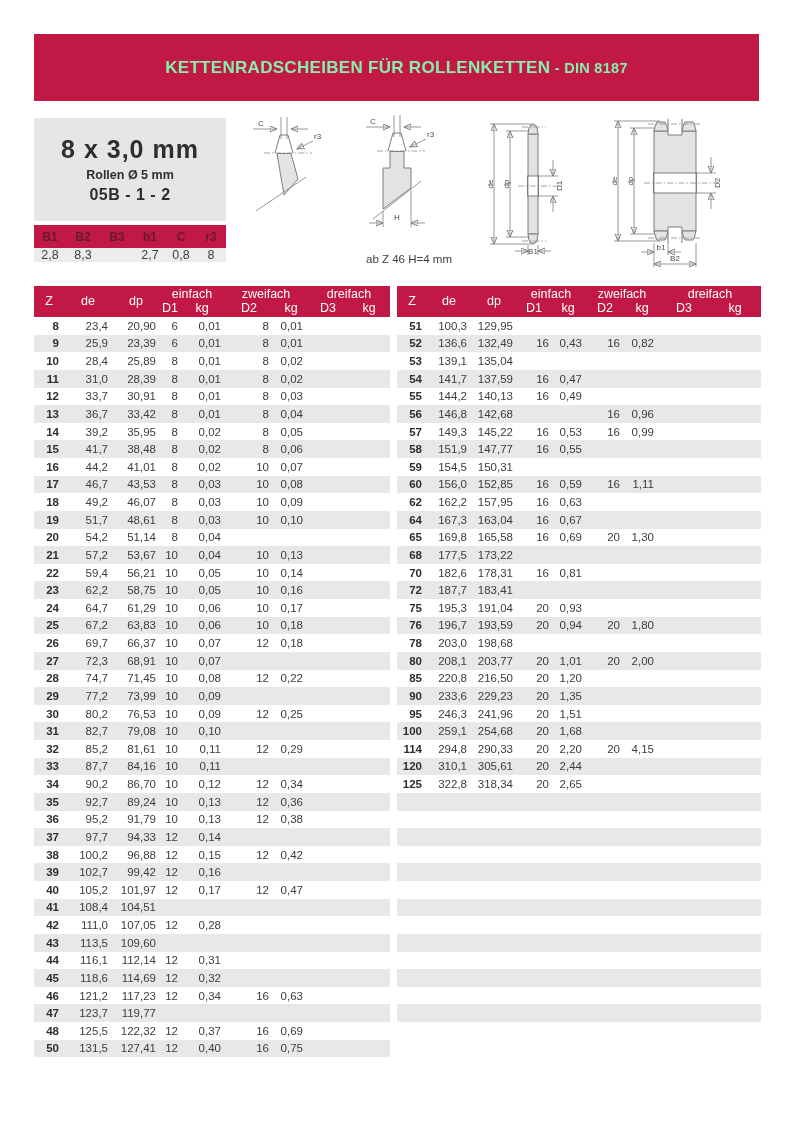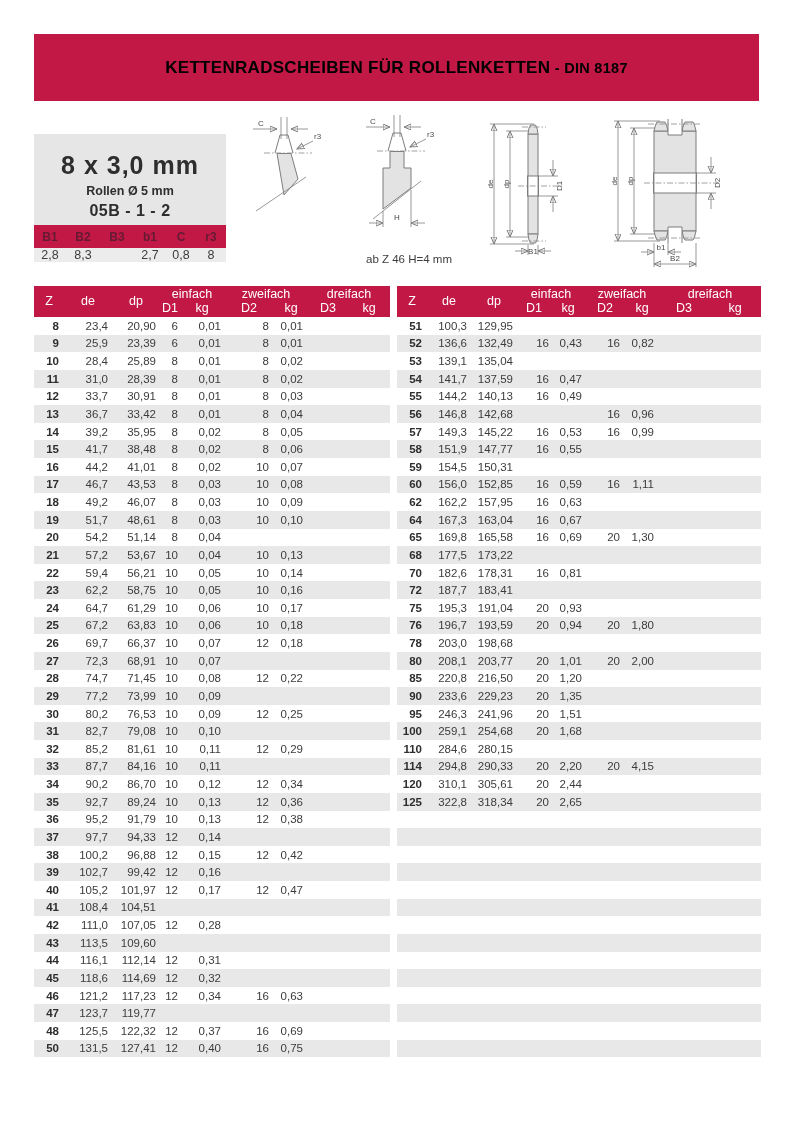--- a/index.html
+++ b/index.html
@@ -2,29 +2,29 @@
 <html><head>
 <meta charset="utf-8">
 <style>
   html,body{margin:0;padding:0;}
   body{width:793px;height:1122px;background:#ffffff;position:relative;
        font-family:"Liberation Sans",sans-serif;color:#3c3c3c;}
   .page{position:absolute;inset:0;overflow:hidden;background:#fff;}
 
   
   .banner{position:absolute;left:34px;top:34px;width:725px;height:67px;background:#C21845;
-          color:#000000;display:flex;flex-direction:column;align-items:center;justify-content:center;gap:3px;}
+          color:#86efac;display:flex;flex-direction:column;align-items:center;justify-content:center;gap:3px;}
   .banner .l1{font-size:17px;font-weight:bold;letter-spacing:.3px;}
   .banner .l1 .sfx{font-size:14.5px;}
   .banner .l2{font-size:15.5px;letter-spacing:.6px;}
   .banner .l2 .sfx{font-size:13.5px;}
 
   
   .infobox{position:absolute;left:34px;top:118px;width:192px;height:103px;background:#E6E6E6;
-           display:flex;flex-direction:column;align-items:center;justify-content:center;gap:4px;color:#2e2e2e;margin-top:16px;}
+           display:flex;flex-direction:column;align-items:center;justify-content:center;gap:4px;color:#2e2e2e;}
   .infobox .size{font-size:25px;font-weight:bold;letter-spacing:1px;}
   .infobox .roller{font-size:12.5px;font-weight:bold;}
   .infobox .desig{font-size:16px;font-weight:bold;letter-spacing:.5px;}
 
   
   .dims{position:absolute;left:34px;top:225px;width:192px;}
   .dims .hrow{display:grid;grid-template-columns:32px 34px 34px 32px 30px 30px;background:#C21845;
               color:#641A33;height:23px;align-items:center;text-align:center;font-weight:bold;font-size:12px;}
   .dims .vrow{display:grid;grid-template-columns:32px 34px 34px 32px 30px 30px;background:#ECECEC;
               height:14px;align-items:center;text-align:center;font-size:12.5px;color:#3c3c3c;}
@@ -973,31 +973,20 @@
           <span class="c c1">259,1</span>
           <span class="c c2">254,68</span>
           <span class="c c3">20</span>
           <span class="c c4">1,68</span>
           <span class="c c5"></span>
           <span class="c c6"></span>
           <span class="c c7"></span>
           <span class="c c8"></span>
         </div>
         <div class="trow">
-          <span class="c c0">110</span>
-          <span class="c c1">284,6</span>
-          <span class="c c2">280,15</span>
-          <span class="c c3"></span>
-          <span class="c c4"></span>
-          <span class="c c5"></span>
-          <span class="c c6"></span>
-          <span class="c c7"></span>
-          <span class="c c8"></span>
-        </div>
-        <div class="trow">
           <span class="c c0">114</span>
           <span class="c c1">294,8</span>
           <span class="c c2">290,33</span>
           <span class="c c3">20</span>
           <span class="c c4">2,20</span>
           <span class="c c5">20</span>
           <span class="c c6">4,15</span>
           <span class="c c7"></span>
           <span class="c c8"></span>
         </div>

